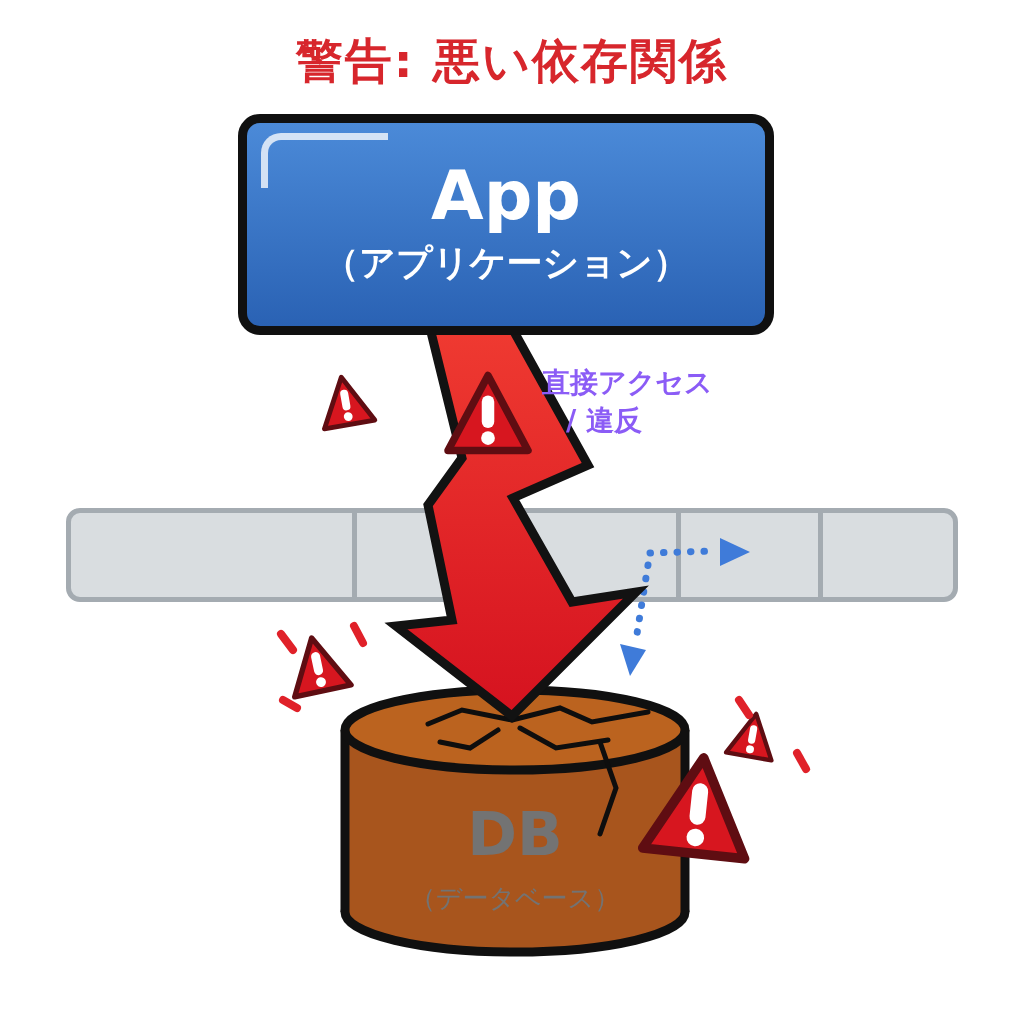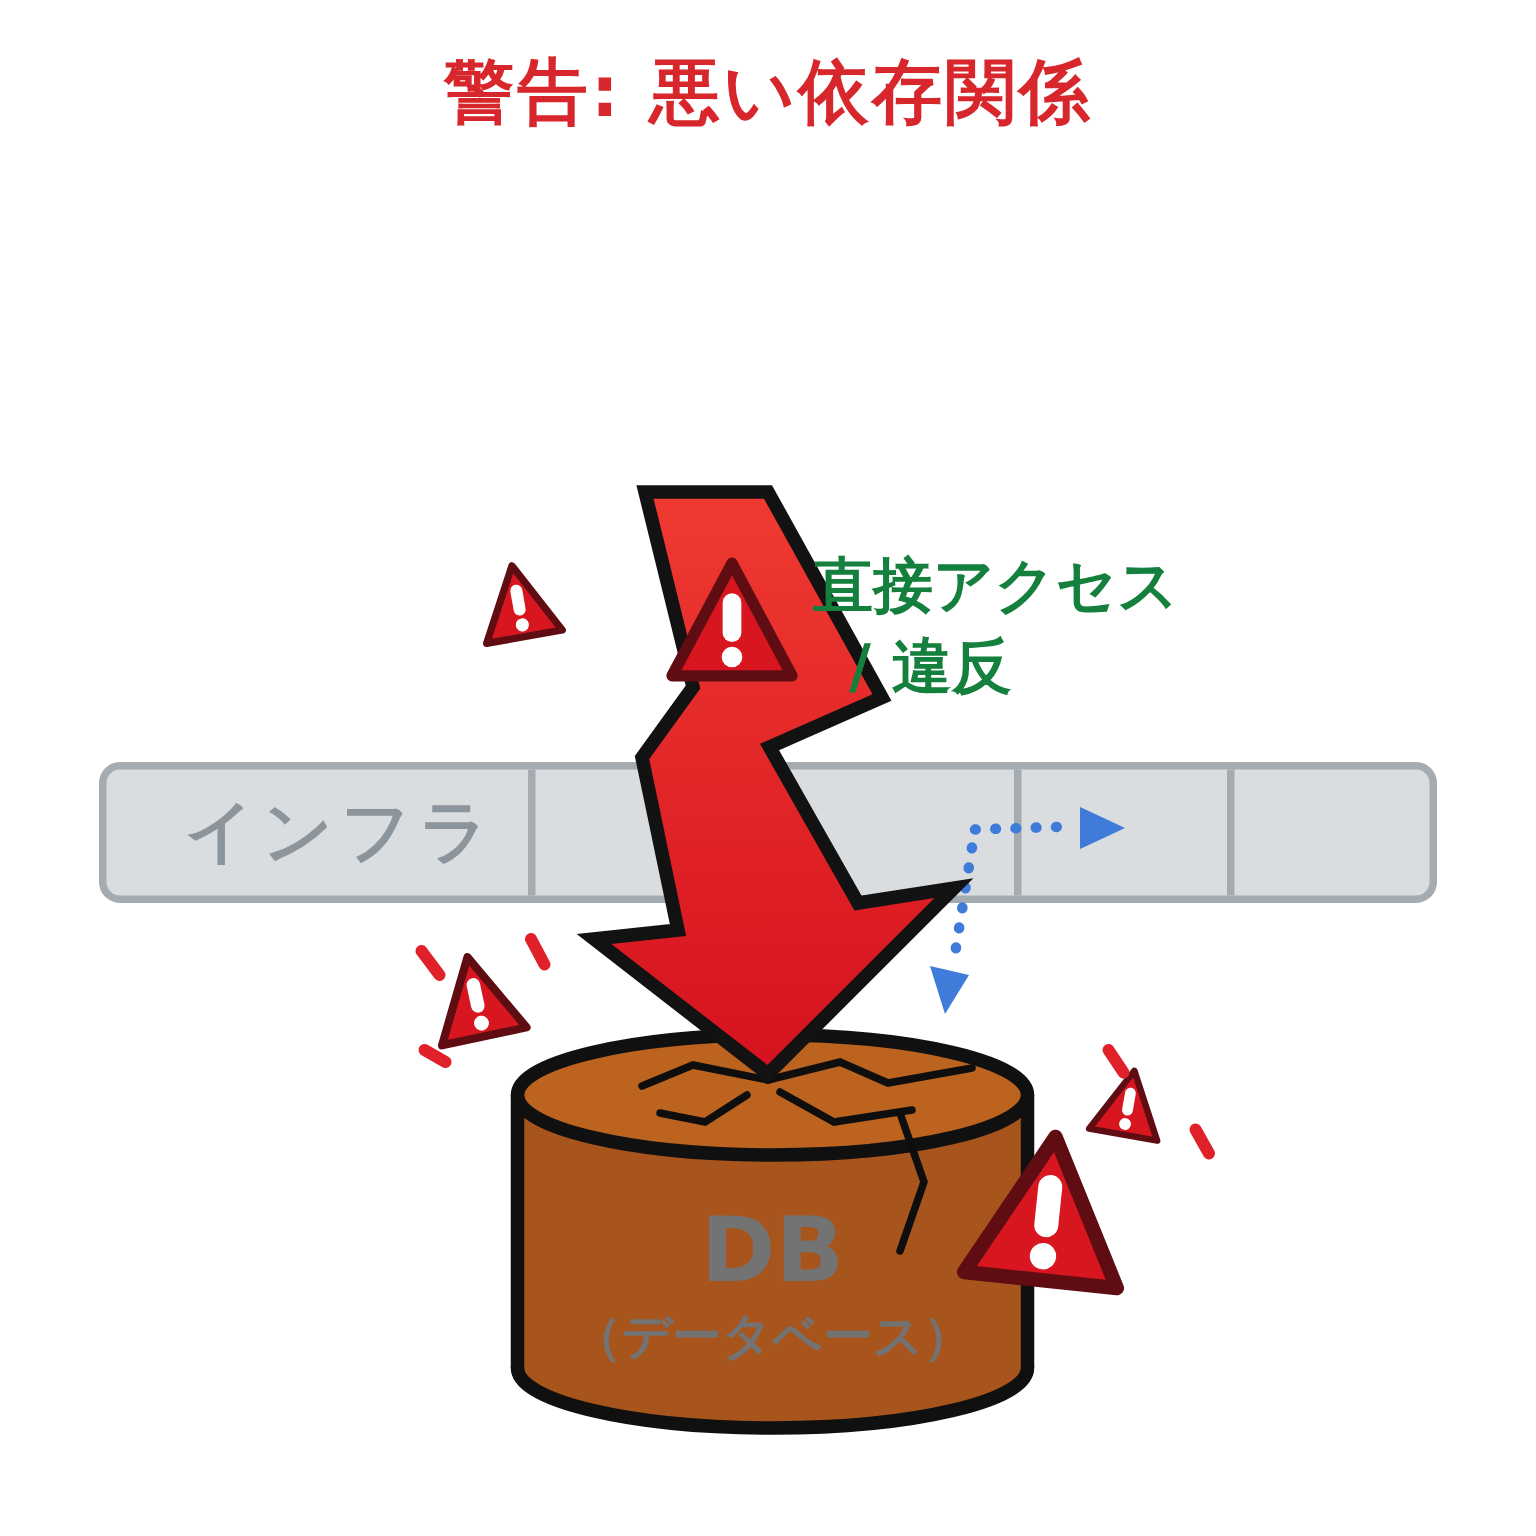--- a/index.html
+++ b/index.html
@@ -22,21 +22,21 @@
   .app-shine{
     position:absolute;top:10px;left:14px;width:120px;height:48px;
     border-top:7px solid rgba(255,255,255,.85);
     border-left:7px solid rgba(255,255,255,.85);
     border-top-left-radius:20px;opacity:.9;
   }
   .app-label{font-size:68px;font-weight:bold;line-height:1.02;}
   .app-sublabel{font-size:36px;font-weight:bold;margin-top:8px;}
   .violation{
     position:absolute;left:542px;top:364px;z-index:6;
-    font-size:40px;font-weight:bold;color:#15803d;line-height:1.35;
+    font-size:28px;font-weight:bold;color:#8b5cf6;line-height:1.35;
   }
   .violation .line2{margin-left:24px;}
   
   .infra-bar{
     position:absolute;left:66px;top:508px;width:892px;height:94px;z-index:1;
     background:#d9dde0;border:5px solid #a4abb1;border-radius:14px;box-sizing:border-box;
   }
   .infra-divider{position:absolute;top:0;bottom:0;width:5px;background:#a4abb1;}
   .infra-divider.d1{left:281px;}
   .infra-divider.d2{left:605px;}
@@ -44,36 +44,35 @@
   .infra-label{
     position:absolute;left:52px;top:50%;transform:translateY(-50%);
     font-size:46px;font-weight:bold;color:#8d959c;letter-spacing:5px;
   }
   
   .db-labels{
     position:absolute;left:345px;top:804px;width:340px;z-index:4;
     text-align:center;color:#737373;
   }
   .db-label{font-size:60px;font-weight:bold;line-height:1;}
-  .db-sublabel{font-size:33px;font-weight:bold;margin-top:5px;}
+  .db-sublabel{font-size:26px;font-weight:normal;margin-top:17px;}
   
   .scene{position:absolute;left:0;top:0;z-index:2;}
 </style>
 </head>
 <body>
 
 <div class="stage">
 
   <div class="title">警告: 悪い依存関係</div>
 
   <div class="infra-bar">
     <div class="infra-divider d1"></div>
     <div class="infra-divider d2"></div>
     <div class="infra-divider d3"></div>
-    <div class="infra-label">インフラ</div>
   </div>
 
   <svg class="scene" width="1024" height="1024" viewBox="0 0 1024 1024">
     <defs>
       <linearGradient id="boltGrad" x1="0" y1="0" x2="0" y2="1">
         <stop offset="0" stop-color="#ef3a31"></stop>
         <stop offset="1" stop-color="#d5121f"></stop>
       </linearGradient>
     </defs>
 
@@ -130,20 +129,25 @@
 
     <g stroke="#e02129" stroke-width="8" stroke-linecap="round">
       <line x1="281" y1="634" x2="293" y2="650"></line>
       <line x1="354" y1="626" x2="363" y2="643"></line>
       <line x1="283" y1="700" x2="297" y2="708"></line>
       <line x1="739" y1="700" x2="749" y2="715"></line>
       <line x1="797" y1="753" x2="806" y2="769"></line>
     </g>
   </svg>
 
+  <div class="app-box">
+    <div class="app-shine"></div>
+    <div class="app-label">App</div>
+    <div class="app-sublabel">（アプリケーション）</div>
+  </div>
 
   <div class="violation">
     <div class="line1">直接アクセス</div>
     <div class="line2">/ 違反</div>
   </div>
 
   <div class="db-labels">
     <div class="db-label">DB</div>
     <div class="db-sublabel">（データベース）</div>
   </div>

